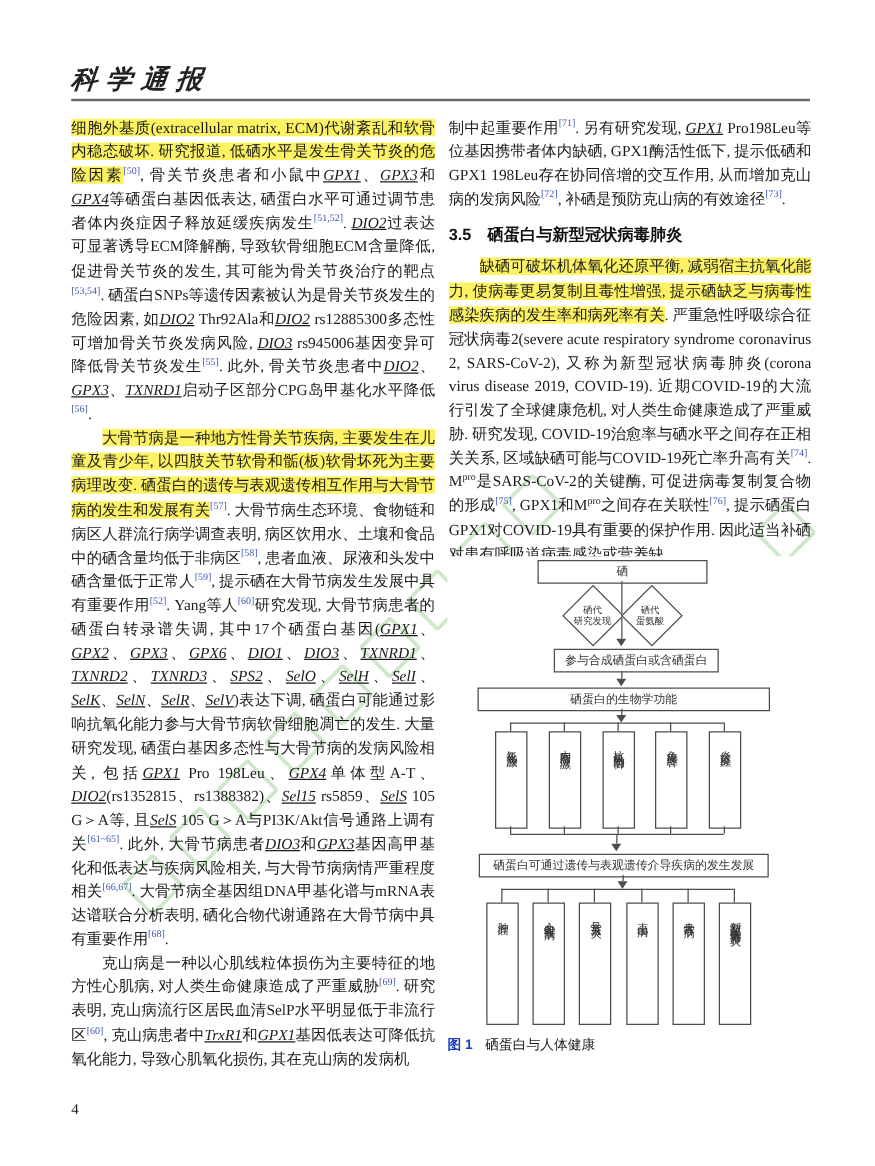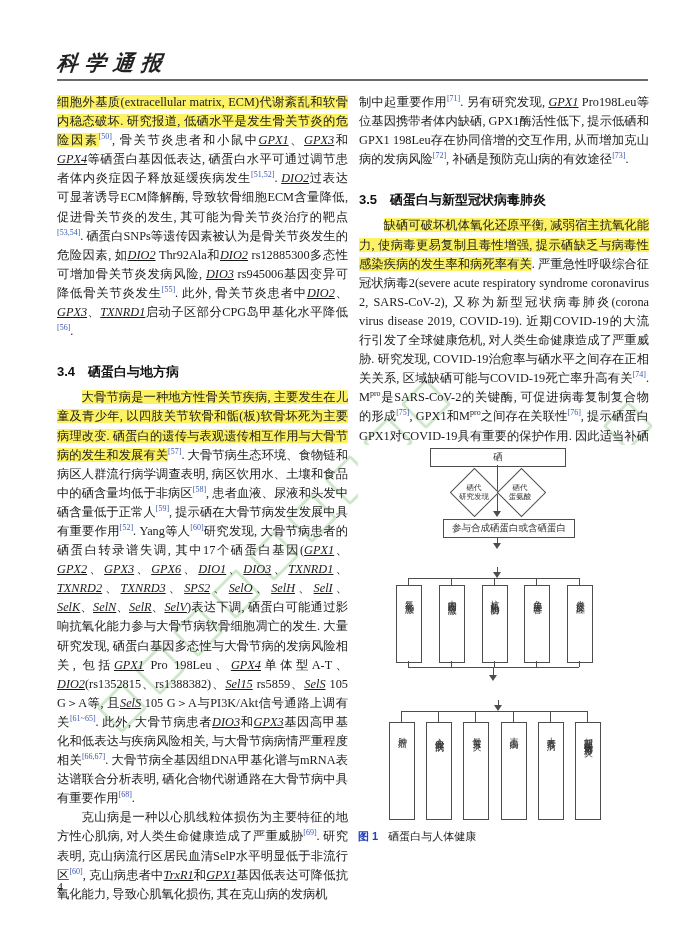--- a/index.html
+++ b/index.html
@@ -14,21 +14,21 @@
         transform:skewX(-6deg);}
   .header-rule{position:absolute;left:57px;top:79px;width:591px;height:2px;background:#6b6b6b;z-index:1;}
   
   .col{position:absolute;top:93px;font-size:12.3px;line-height:19.1px;color:#1b1b1b;
        text-align:justify;z-index:1;}
   .col-left{left:57px;width:291px;}
   .col-right{left:359px;width:290px;}
   .para{margin:0;}
   .indent{text-indent:2em;}
   .heading{font-family:"Liberation Sans",sans-serif;font-weight:bold;font-size:13px;
-           margin:21px 0 7px 0;text-indent:0;color:#111;}
+           margin:9px 0 7px 0;text-indent:0;color:#111;}
   .hl{background:#fcf263;}
   .it{font-style:italic;text-decoration:underline;}
   sup{font-size:8px;line-height:0;color:#3d56ad;}
   sup.supb{color:inherit;}
   
   .figure{position:absolute;left:358px;top:445px;width:292px;height:378px;background:#fff;z-index:1;}
   .fbox{position:absolute;border:1px solid #4d4d4d;display:flex;align-items:center;
         justify-content:center;font-size:9.5px;color:#333;background:#fff;}
   .fline{position:absolute;width:1px;background:#4d4d4d;}
   .fhline{position:absolute;height:1px;background:#4d4d4d;}
@@ -62,21 +62,20 @@
   <div class="wm" style="left:180px;top:614px"></div>
   <div class="wm" style="left:142px;top:652px"></div>
   <div class="wm" style="left:104px;top:690px"></div>
   <div class="wm" style="left:610px;top:408px"></div>
 
   <div class="logo">科学通报</div>
   <div class="header-rule"></div>
 
   <div class="col col-left">
       <div class="para"><span class="hl">细胞外基质(extracellular matrix, ECM)代谢紊乱和软骨内稳态破坏. 研究报道, 低硒水平是发生骨关节炎的危险因素</span><sup>[50]</sup><span>, 骨关节炎患者和小鼠中</span><span class="it">GPX1</span><span>、</span><span class="it">GPX3</span><span>和</span><span class="it">GPX4</span><span>等硒蛋白基因低表达, 硒蛋白水平可通过调节患者体内炎症因子释放延缓疾病发生</span><sup>[51,52]</sup><span>. </span><span class="it">DIO2</span><span>过表达可显著诱导ECM降解酶, 导致软骨细胞ECM含量降低, 促进骨关节炎的发生, 其可能为骨关节炎治疗的靶点</span><sup>[53,54]</sup><span>. 硒蛋白SNPs等遗传因素被认为是骨关节炎发生的危险因素, 如</span><span class="it">DIO2</span><span> Thr92Ala和</span><span class="it">DIO2</span><span> rs12885300多态性可增加骨关节炎发病风险, </span><span class="it">DIO3</span><span> rs945006基因变异可降低骨关节炎发生</span><sup>[55]</sup><span>. 此外, 骨关节炎患者中</span><span class="it">DIO2</span><span>、</span><span class="it">GPX3</span><span>、</span><span class="it">TXNRD1</span><span>启动子区部分CPG岛甲基化水平降低</span><sup>[56]</sup><span>.</span></div>
-      <div class="heading"><span>3.4　硒蛋白与地方病</span></div>
       <div class="para indent"><span class="hl">大骨节病是一种地方性骨关节疾病, 主要发生在儿童及青少年, 以四肢关节软骨和骺(板)软骨坏死为主要病理改变. 硒蛋白的遗传与表观遗传相互作用与大骨节病的发生和发展有关</span><sup>[57]</sup><span>. 大骨节病生态环境、食物链和病区人群流行病学调查表明, 病区饮用水、土壤和食品中的硒含量均低于非病区</span><sup>[58]</sup><span>, 患者血液、尿液和头发中硒含量低于正常人</span><sup>[59]</sup><span>, 提示硒在大骨节病发生发展中具有重要作用</span><sup>[52]</sup><span>. Yang等人</span><sup>[60]</sup><span>研究发现, 大骨节病患者的硒蛋白转录谱失调, 其中17个硒蛋白基因(</span><span class="it">GPX1</span><span>、</span><span class="it">GPX2</span><span>、</span><span class="it">GPX3</span><span>、</span><span class="it">GPX6</span><span>、</span><span class="it">DIO1</span><span>、</span><span class="it">DIO3</span><span>、</span><span class="it">TXNRD1</span><span>、</span><span class="it">TXNRD2</span><span>、</span><span class="it">TXNRD3</span><span>、</span><span class="it">SPS2</span><span>、</span><span class="it">SelO</span><span>、</span><span class="it">SelH</span><span>、</span><span class="it">SelI</span><span>、</span><span class="it">SelK</span><span>、</span><span class="it">SelN</span><span>、</span><span class="it">SelR</span><span>、</span><span class="it">SelV</span><span>)表达下调, 硒蛋白可能通过影响抗氧化能力参与大骨节病软骨细胞凋亡的发生. 大量研究发现, 硒蛋白基因多态性与大骨节病的发病风险相关, 包括</span><span class="it">GPX1</span><span> Pro 198Leu、</span><span class="it">GPX4</span><span>单体型A-T、</span><span class="it">DIO2</span><span>(rs1352815、rs1388382)、</span><span class="it">Sel15</span><span> rs5859、</span><span class="it">SelS</span><span> 105 G＞A等, 且</span><span class="it">SelS</span><span> 105 G＞A与PI3K/Akt信号通路上调有关</span><sup>[61~65]</sup><span>. 此外, 大骨节病患者</span><span class="it">DIO3</span><span>和</span><span class="it">GPX3</span><span>基因高甲基化和低表达与疾病风险相关, 与大骨节病病情严重程度相关</span><sup>[66,67]</sup><span>. 大骨节病全基因组DNA甲基化谱与mRNA表达谱联合分析表明, 硒化合物代谢通路在大骨节病中具有重要作用</span><sup>[68]</sup><span>.</span></div>
       <div class="para indent"><span>克山病是一种以心肌线粒体损伤为主要特征的地方性心肌病, 对人类生命健康造成了严重威胁</span><sup>[69]</sup><span>. 研究表明, 克山病流行区居民血清SelP水平明显低于非流行区</span><sup>[60]</sup><span>, 克山病患者中</span><span class="it">TrxR1</span><span>和</span><span class="it">GPX1</span><span>基因低表达可降低抗氧化能力, 导致心肌氧化损伤, 其在克山病的发病机</span></div>
     </div>
   <div class="col col-right">
       <div class="para"><span>制中起重要作用</span><sup>[71]</sup><span>. 另有研究发现, </span><span class="it">GPX1</span><span> Pro198Leu等位基因携带者体内缺硒, GPX1酶活性低下, 提示低硒和GPX1 198Leu存在协同倍增的交互作用, 从而增加克山病的发病风险</span><sup>[72]</sup><span>, 补硒是预防克山病的有效途径</span><sup>[73]</sup><span>.</span></div>
       <div class="heading"><span>3.5　硒蛋白与新型冠状病毒肺炎</span></div>
       <div class="para indent"><span class="hl">缺硒可破坏机体氧化还原平衡, 减弱宿主抗氧化能力, 使病毒更易复制且毒性增强, 提示硒缺乏与病毒性感染疾病的发生率和病死率有关</span><span>. 严重急性呼吸综合征冠状病毒2(severe acute respiratory syndrome coronavirus 2, SARS-CoV-2), 又称为新型冠状病毒肺炎(corona virus disease 2019, COVID-19). 近期COVID-19的大流行引发了全球健康危机, 对人类生命健康造成了严重威胁. 研究发现, COVID-19治愈率与硒水平之间存在正相关关系, 区域缺硒可能与COVID-19死亡率升高有关</span><sup>[74]</sup><span>. M</span><sup class="supb">pro</sup><span>是SARS-CoV-2的关键酶, 可促进病毒复制复合物的形成</span><sup>[75]</sup><span>, GPX1和M</span><sup class="supb">pro</sup><span>之间存在关联性</span><sup>[76]</sup><span>, 提示硒蛋白GPX1对COVID-19具有重要的保护作用. 因此适当补硒对患有呼吸道病毒感染或营养缺</span></div>
     </div>
 
   <div class="figure">
@@ -96,26 +95,32 @@
       <div>硒代</div>
       <div>蛋氨酸</div>
     </div>
 
     <div class="fbox" style="left:85px;top:74px;width:130px;height:17px">
       <span>参与合成硒蛋白或含硒蛋白</span>
     </div>
     <div class="fline" style="left:139px;top:92px;height:6px"></div>
     <div class="arr" style="left:135px;top:98px"></div>
 
+    <div class="fbox" style="left:24px;top:105px;width:232px;height:17px">
+      <span>硒蛋白的生物学功能</span>
+    </div>
     <div class="fline" style="left:139px;top:122px;height:5px"></div>
     <div class="arr" style="left:135px;top:127px"></div>
 
     <div class="fline" style="left:135px;top:223px;height:7px"></div>
     <div class="arr" style="left:131px;top:230px"></div>
 
+    <div class="fbox" style="left:25px;top:238px;width:230px;height:17px">
+      <span>硒蛋白可通过遗传与表观遗传介导疾病的发生发展</span>
+    </div>
     <div class="fline" style="left:140px;top:255px;height:5px"></div>
     <div class="arr" style="left:136px;top:260px"></div>
   <div class="vbox" style="left: 38px; top: 140px; height: 76px;">
         <span>氧化应激</span>
       </div>
       <div class="fline" style="left: 50px; top: 133px; height: 7px;"></div>
       <div class="fline" style="left: 50px; top: 216px; height: 6px;"></div>
       <div class="vbox" style="left: 80.75px; top: 140px; height: 76px;">
         <span>内质网应激</span>
       </div>

